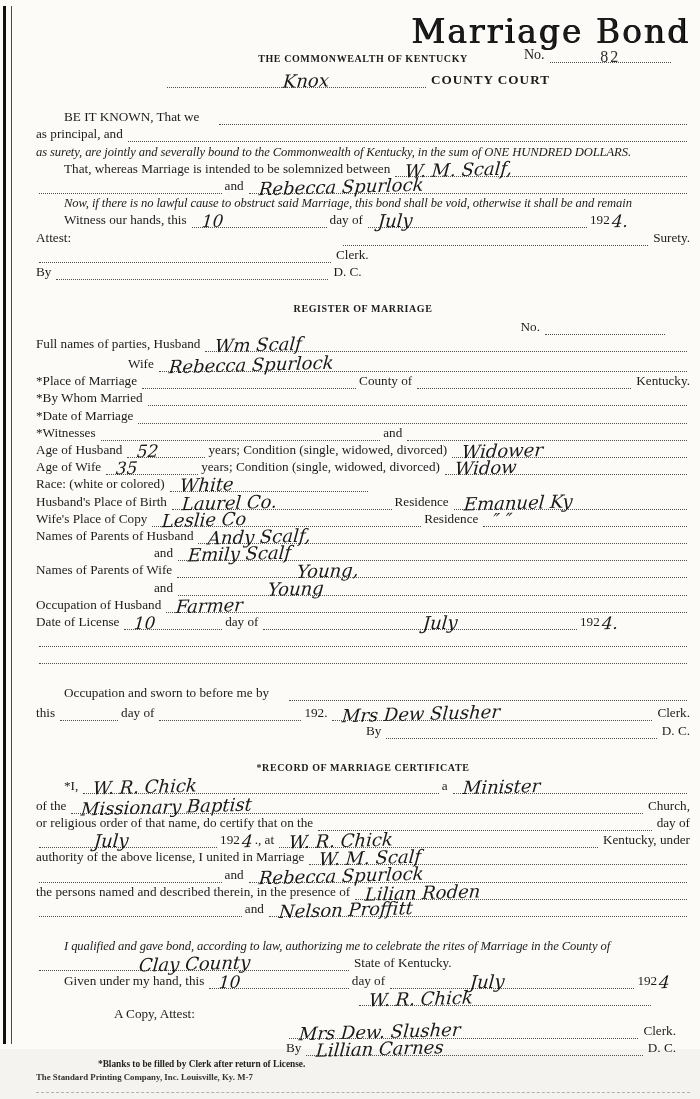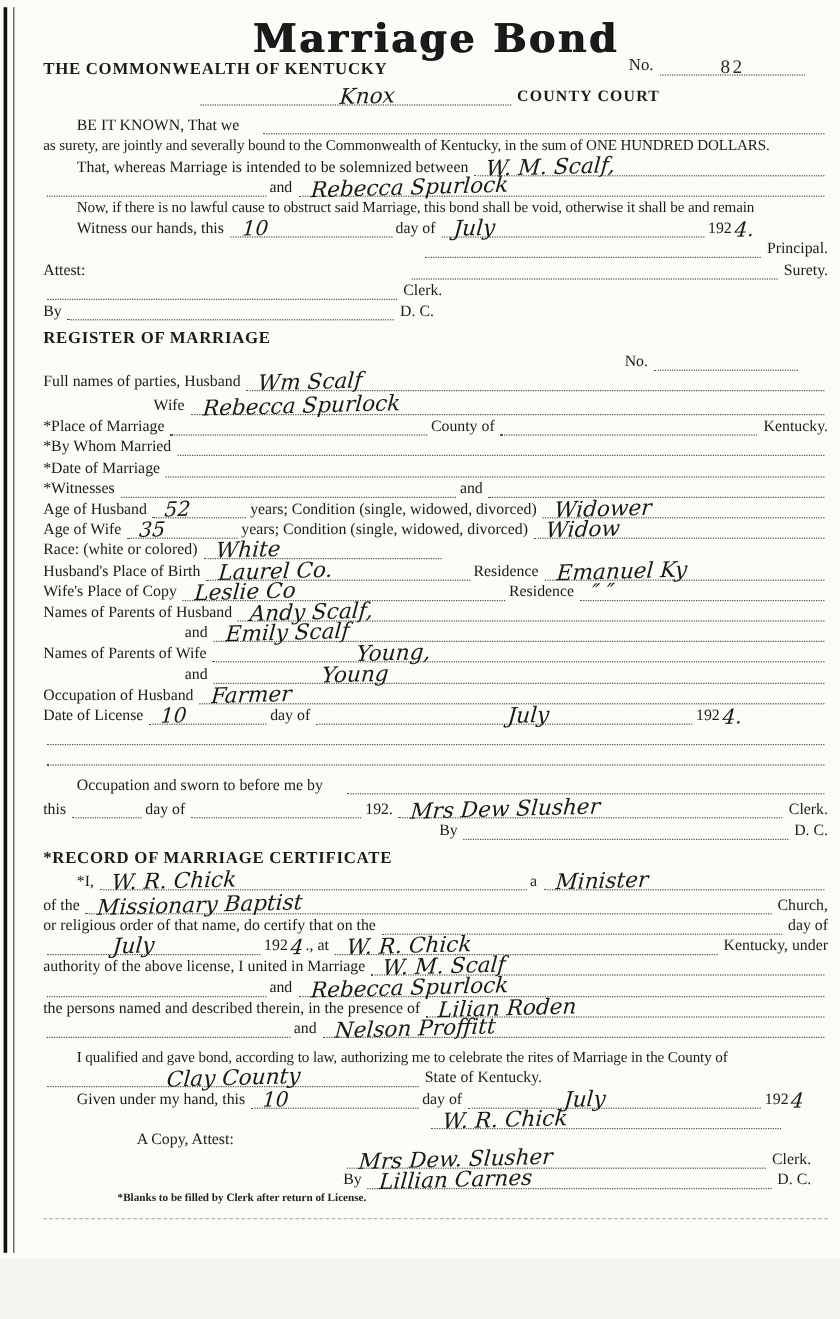--- a/index.html
+++ b/index.html
@@ -7,48 +7,48 @@
     width:700px;height:1099px;position:relative;overflow:hidden;
     background:#fcfbf8;color:#1b1b1b;
     font-family:"Liberation Serif", serif;
   }
   .edge1{position:absolute;left:3px;top:6px;height:1038px;width:3px;background:#101010;}
   .edge2{position:absolute;left:11px;top:6px;height:1038px;width:1px;background:#4a4a4a;}
   .scan-bottom{position:absolute;left:0;right:0;bottom:0;height:50px;background:#f4f3ef;}
   .content{position:relative;padding:10px 10px 0 36px;}
 
   .doc-title{
-    text-align:center;font-family:"DejaVu Serif",serif;font-weight:bold;
+    text-align:right;font-family:"DejaVu Serif",serif;font-weight:normal;
     font-size:33px;letter-spacing:2px;line-height:36px;margin-top:4px;
     text-shadow:0.8px 0 0 #000;
   }
   .no-box{position:absolute;top:46px;right:26px;width:150px;display:flex;align-items:flex-end;font-size:14px;}
   .stamp{font-size:16px;letter-spacing:2px;color:#2a2a2a;position:relative;top:2px;}
 
-  .center-bold{text-align:left;font-weight:bold;letter-spacing:0.6px;font-size:14px;line-height:18px;}
+  .center-bold{text-align:center;font-weight:bold;letter-spacing:0.6px;font-size:10px;line-height:18px;}
   .row{display:flex;align-items:flex-end;font-size:13.2px;line-height:16px;min-height:17.2px;white-space:nowrap;}
   .row.tall{min-height:20px;}
   .lbl{flex:0 0 auto;padding:0 2px 0 0;}
   .lbl.after{padding:0 0 0 2px;}
   .indent{padding-left:28px;}
   .fill{
     flex:1 1 auto;border-bottom:1.2px dotted #4f4f4f;margin:0 3px;
     min-width:8px;text-align:left;position:relative;height:16px;
   }
   .fill.center{text-align:center;}
   .spacer{flex:0 0 auto;}
   .grow{flex:1 1 auto;}
-  .long{font-size:12.6px;letter-spacing:-0.1px;}
+  .long{font-size:12.6px;letter-spacing:-0.1px;font-style:italic;}
   .hw{
     font-family:"DejaVu Serif",serif;font-style:italic;font-size:17px;
     color:#191919;display:inline-block;position:relative;top:3px;left:10px;
     transform:rotate(-1.6deg) skewX(-6deg);line-height:14px;white-space:nowrap;
   }
   .hw.big{font-size:18px;}
-  .heading-space{margin-top:7px;gap:15px;}
+  .heading-space{margin-top:20px;gap:15px;}
   .small-note{font-size:9.3px;font-weight:bold;color:#222;line-height:13px;}
   .tiny-note{font-size:8.8px;font-weight:bold;color:#333;line-height:12px;}
   .bottom-dash{border-top:1px dashed #a9a59e;margin-top:9px;opacity:0.85;}
 </style>
 </head>
 <body>
 
 <div class="page">
   <div class="edge1"></div>
   <div class="edge2"></div>
@@ -67,20 +67,24 @@
       <span class="spacer" style="width:128px"></span>
       <span class="fill center"><span class="hw big">Knox</span></span>
       <span class="lbl after" style="font-weight:bold;letter-spacing:1px;">COUNTY COURT</span>
       <span class="spacer" style="width:140px"></span>
     </div>
 
     <div class="row heading-space">
       <span class="lbl indent">BE IT KNOWN, That we</span>
       <span class="fill"></span>
     </div>
+    <div class="row">
+      <span class="lbl">as principal, and</span>
+      <span class="fill"></span>
+    </div>
     <div class="row long">
       <span class="lbl">as surety, are jointly and severally bound to the Commonwealth of Kentucky, in the sum of ONE HUNDRED DOLLARS.</span>
     </div>
 
     <div class="row">
       <span class="lbl indent">That, whereas Marriage is intended to be solemnized between</span>
       <span class="fill"><span class="hw big">W. M. Scalf,</span></span>
     </div>
     <div class="row">
       <span class="fill"></span>
@@ -91,25 +95,20 @@
       <span class="lbl indent">Now, if there is no lawful cause to obstruct said Marriage, this bond shall be void, otherwise it shall be and remain</span>
     </div>
     <div class="row">
       <span class="lbl indent">Witness our hands, this</span>
       <span class="fill" style="flex-grow:0.8"><span class="hw">10</span></span>
       <span class="lbl">day of</span>
       <span class="fill" style="flex-grow:1.3"><span class="hw big">July</span></span>
       <span class="lbl">192</span>
       <span class="lbl"><span class="hw" style="left:0">4.</span></span>
       <span class="spacer" style="width:60px"></span>
-    </div>
-    <div class="row">
-      <span class="spacer" style="width:315px"></span>
-      <span class="fill"></span>
-      <span class="lbl after">Principal.</span>
     </div>
     <div class="row">
       <span class="lbl">Attest:</span>
       <span class="spacer" style="width:267px"></span>
       <span class="fill"></span>
       <span class="lbl after">Surety.</span>
     </div>
     <div class="row">
       <span class="fill" style="flex:0 0 292px"></span>
       <span class="lbl after">Clerk.</span>
@@ -324,15 +323,16 @@
     </div>
     <div class="row">
       <span class="spacer" style="width:250px"></span>
       <span class="lbl">By</span>
       <span class="fill"><span class="hw big">Lillian Carnes</span></span>
       <span class="lbl after">D. C.</span>
       <span class="spacer" style="width:14px"></span>
     </div>
 
     <div class="small-note" style="padding-left:62px;margin-top:2px;">*Blanks to be filled by Clerk after return of License.</div>
+    <div class="tiny-note">The Standard Printing Company, Inc. Louisville, Ky.   M-7</div>
     <div class="bottom-dash"></div>
   </div>
 </div>
 
 </body></html>

